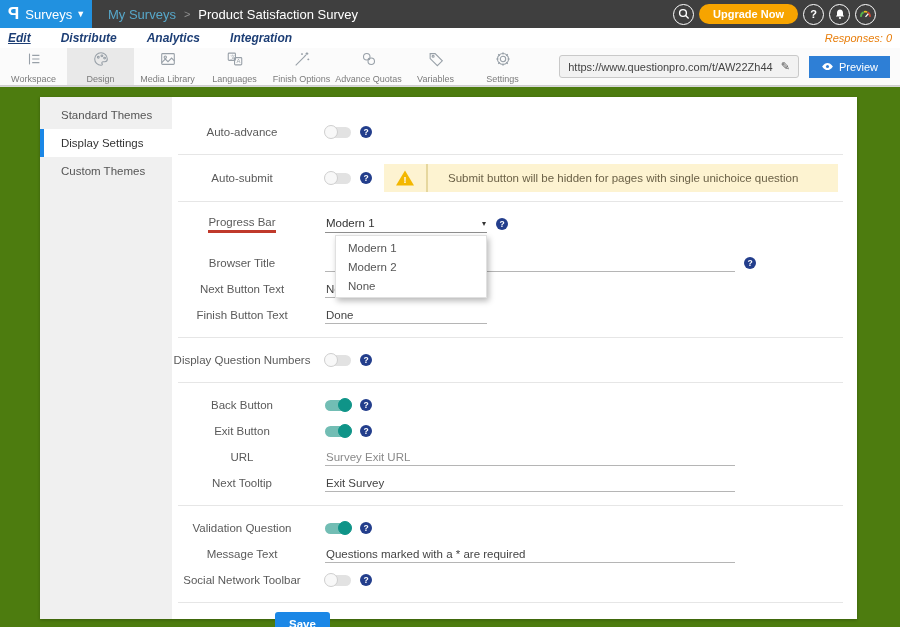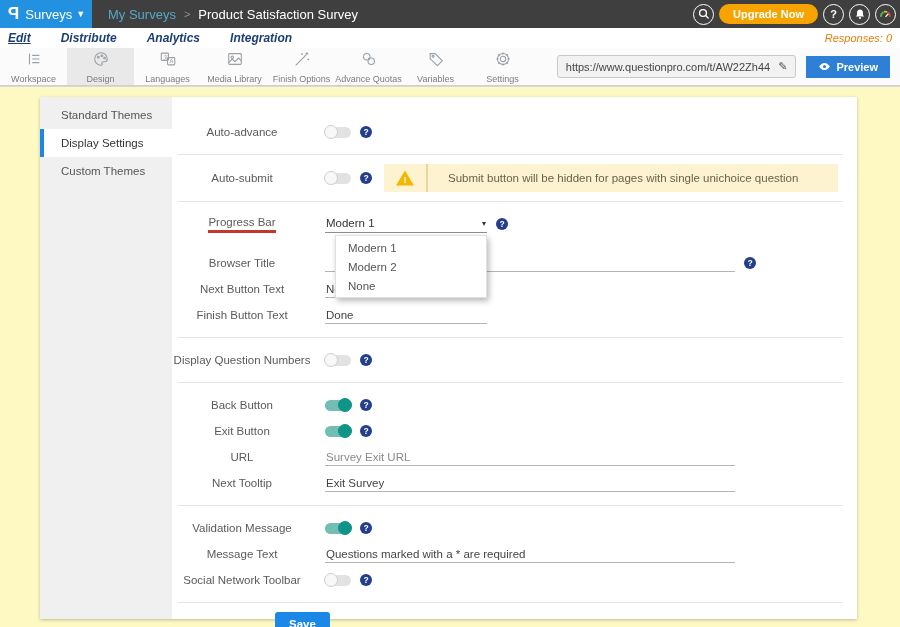--- a/index.html
+++ b/index.html
@@ -9,43 +9,43 @@
   
   .topbar { height:28px; background:#3f3f3f; display:flex; align-items:stretch; }
   .logo-block { background:#2191e0; width:92px; display:flex; align-items:center; padding:0 8px; color:#fff; gap:6px; }
   .logo-p { font-weight:bold; font-size:17px; transform:scaleX(-1); display:inline-block; }
   .app-menu { font-size:13px; display:flex; align-items:center; gap:4px; }
   .caret { font-size:9px; }
   .breadcrumb { display:flex; align-items:center; gap:8px; padding-left:16px; font-size:13px; }
   .crumb-parent { color:#57a7c9; }
   .crumb-sep { color:#8f8f8f; font-size:11px; }
   .crumb-current { color:#fff; }
-  .topbar-right { margin-left:auto; display:flex; align-items:center; gap:5px; padding-right:4px; }
+  .topbar-right { margin-left:auto; display:flex; align-items:center; gap:5px; padding-right:24px; }
   .circle-icon { width:21px; height:21px; border:1.5px solid #fff; border-radius:50%; display:flex; align-items:center; justify-content:center; color:#fff; font-size:11px; font-weight:bold; cursor:pointer; }
   .upgrade-btn { background:#f7a400; color:#fff; font-size:11px; font-weight:bold; border:none; border-radius:11px; padding:4px 14px; cursor:pointer; }
 
   
   .navbar { height:20px; background:#fff; display:flex; align-items:center; padding:0 8px;font-style:italic; }
   .nav-tab { font-size:12px; font-weight:bold; color:#1d3e75; margin-right:30px; text-decoration:none; padding-bottom:1px; cursor:pointer; }
   .nav-tab.active { text-decoration:underline; }
   .responses { margin-left:auto; font-size:11px; color:#e87e0b; }
 
   
   .toolbar { height:38px; background:#fbfbfb; border-bottom:1px solid #cfcfcf; display:flex; align-items:stretch; }
   .tool-item { width:67px; display:flex; flex-direction:column; align-items:center; justify-content:center; gap:2px; cursor:pointer; }
   .tool-item.active { background:#e9e9e9; }
   .tool-item svg { stroke:#98a0a8; fill:none; stroke-width:1.2; }
   .tool-label { font-size:9px; color:#7c7c7c; white-space:nowrap; }
   .toolbar-right { margin-left:auto; display:flex; align-items:center; gap:10px; padding-right:10px; }
   .url-box { background:#f2f2f2; border:1px solid #c9c9c9; border-radius:3px; padding:4px 8px; font-size:11px; color:#444; display:flex; align-items:center; gap:8px; }
   .pencil { color:#555; font-size:11px; cursor:pointer; }
-  .preview-btn { background:#2e7fd6; color:#fff; border:none; border-radius:0; font-size:11px; font-weight:bold; padding:5px 12px; display:flex; align-items:center; gap:5px; cursor:pointer; }
+  .preview-btn { background:#2e7fd6; color:#fff; border:none; border-radius:0; font-size:11px; font-weight:normal; padding:5px 12px; display:flex; align-items:center; gap:5px; cursor:pointer; }
 
   
-  .main { position:absolute; top:87px; left:0; right:0; bottom:0; background:#fef9c3; }
+  .main { position:absolute; top:87px; left:0; right:0; bottom:0; background:#4d7c0f; }
   .card { position:absolute; left:40px; right:43px; top:10px; bottom:8px; background:#fff; box-shadow:0 1px 3px rgba(0,0,0,.25); display:flex; }
   .sidebar { width:132px; background:#f0f0f0; padding-top:4px; flex-shrink:0; }
   .side-item { font-size:11.5px; color:#555; padding:8px 0 8px 17px; cursor:pointer; border-left:4px solid transparent; }
   .side-item.active { background:#fff; border-left-color:#1b87e6; color:#333; }
 
   .content { flex:1; padding:22px 14px 0 0; position:relative; }
   .frow { display:flex; align-items:center; min-height:26px; }
   .flabel { width:140px; flex-shrink:0; text-align:center; font-size:11.5px; color:#5a5a5a; padding-right:0; }
   .fctrl { margin-left:13px; display:flex; align-items:center; gap:9px; flex:1; }
   .divider { border-top:1px solid #e6e6e6; margin:9px 0 9px 6px; }
@@ -140,34 +140,34 @@
     <span><svg width="18" height="18" viewBox="0 0 20 20">
           <path d="M10 3a7 7 0 1 0 0 14c1.5 0 1.8-1 1.2-1.8-.7-.9-.2-2.2 1.2-2.2h1.8C16 13 17 12 17 10a7 7 0 0 0-7-7z"></path>
           <circle cx="7" cy="8" r="1"></circle>
           <circle cx="11" cy="6.5" r="1"></circle>
           <circle cx="14" cy="9" r="1"></circle>
         </svg></span>
     <span class="tool-label">Design</span>
   </div>
   <div class="tool-item">
     <span><svg width="18" height="18" viewBox="0 0 20 20">
+          <rect x="3" y="4" width="14" height="12" rx="1"></rect>
+          <circle cx="7" cy="8" r="1.3"></circle>
+          <path d="M3 14l4-4 3 3 4-4 3 3"></path>
+        </svg></span>
+    <span class="tool-label">Media Library</span>
+  </div>
+  <div class="tool-item">
+    <span><svg width="18" height="18" viewBox="0 0 20 20">
           <rect x="2.5" y="3.5" width="8" height="8" rx="1"></rect>
           <rect x="9.5" y="8.5" width="8" height="8" rx="1"></rect>
           <text x="4.6" y="9.6" font-size="6" fill="#98a0a8" stroke="none">文</text>
           <text x="11.7" y="14.8" font-size="6.5" fill="#98a0a8" stroke="none">A</text>
         </svg></span>
     <span class="tool-label">Languages</span>
-  </div>
-  <div class="tool-item">
-    <span><svg width="18" height="18" viewBox="0 0 20 20">
-          <rect x="3" y="4" width="14" height="12" rx="1"></rect>
-          <circle cx="7" cy="8" r="1.3"></circle>
-          <path d="M3 14l4-4 3 3 4-4 3 3"></path>
-        </svg></span>
-    <span class="tool-label">Media Library</span>
   </div>
   <div class="tool-item">
     <span><svg width="18" height="18" viewBox="0 0 20 20">
           <path d="M3 17L13 7"></path>
           <path d="M12.5 7.5l2-2"></path>
           <path d="M15.5 2.5v3M14 4h3"></path>
           <path d="M10 3.5v2M9 4.5h2"></path>
           <path d="M17 9.5v2M16 10.5h2"></path>
         </svg></span>
     <span class="tool-label">Finish Options</span>
@@ -337,21 +337,21 @@
       <div class="frow">
         <div class="flabel">Next Tooltip</div>
         <div class="fctrl">
           <input class="uinput w-long" value="Exit Survey" style="">
         </div>
       </div>
 
       <div class="divider"></div>
 
       <div class="frow">
-        <div class="flabel">Validation Message</div>
+        <div class="flabel">Validation Question</div>
         <div class="fctrl">
           <span class="toggle on">
               <span class="knob"></span>
             </span>
           <span class="help-icon">?</span>
         </div>
       </div>
 
       <div class="frow">
         <div class="flabel">Message Text</div>

